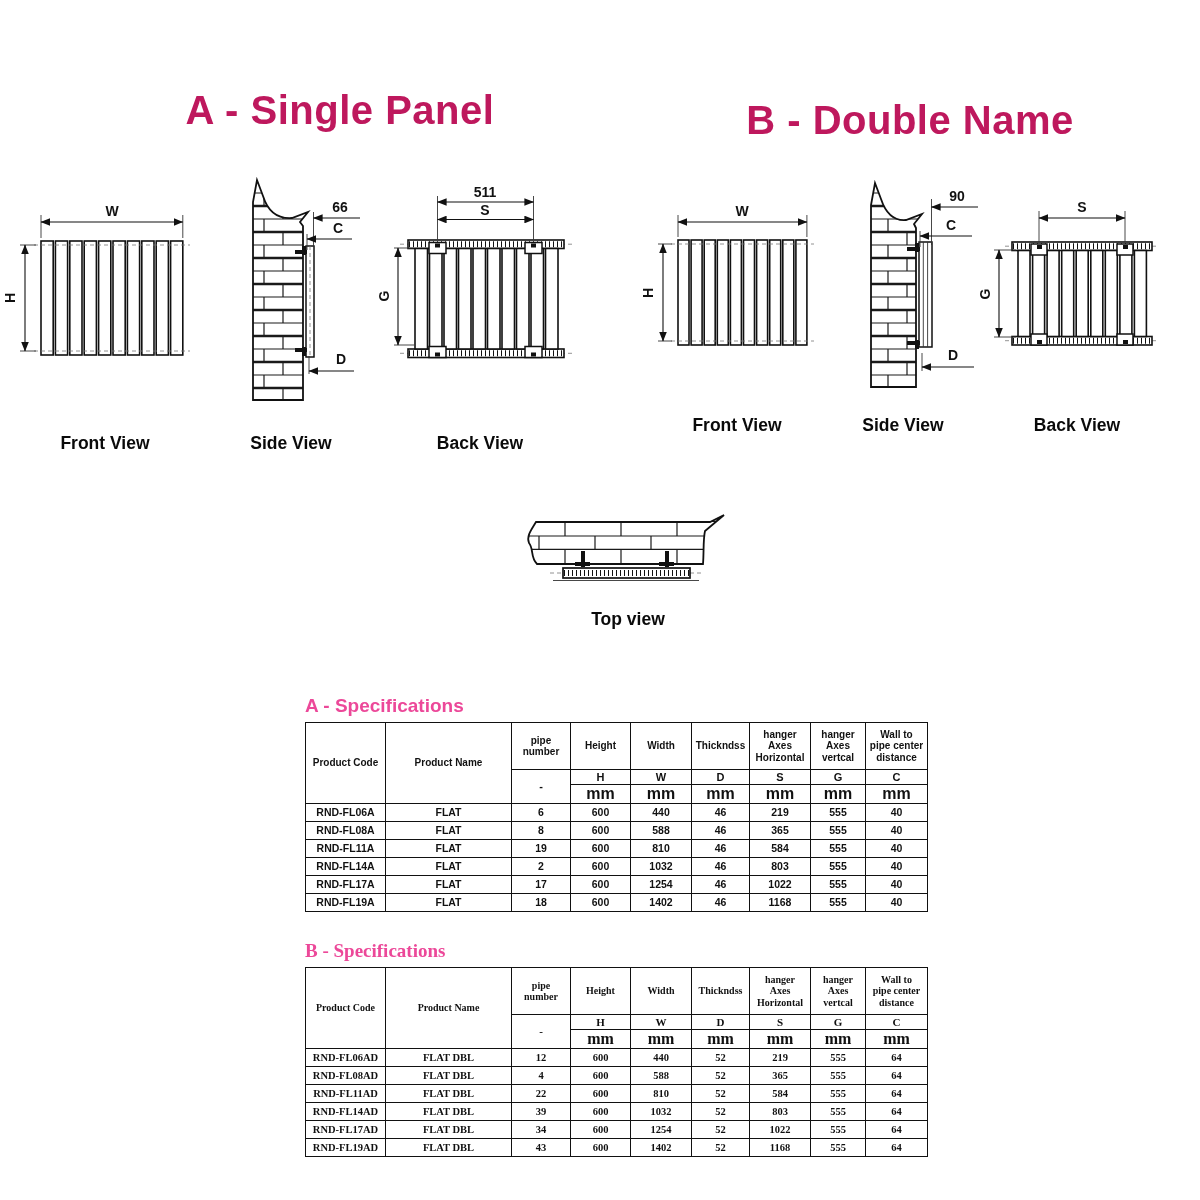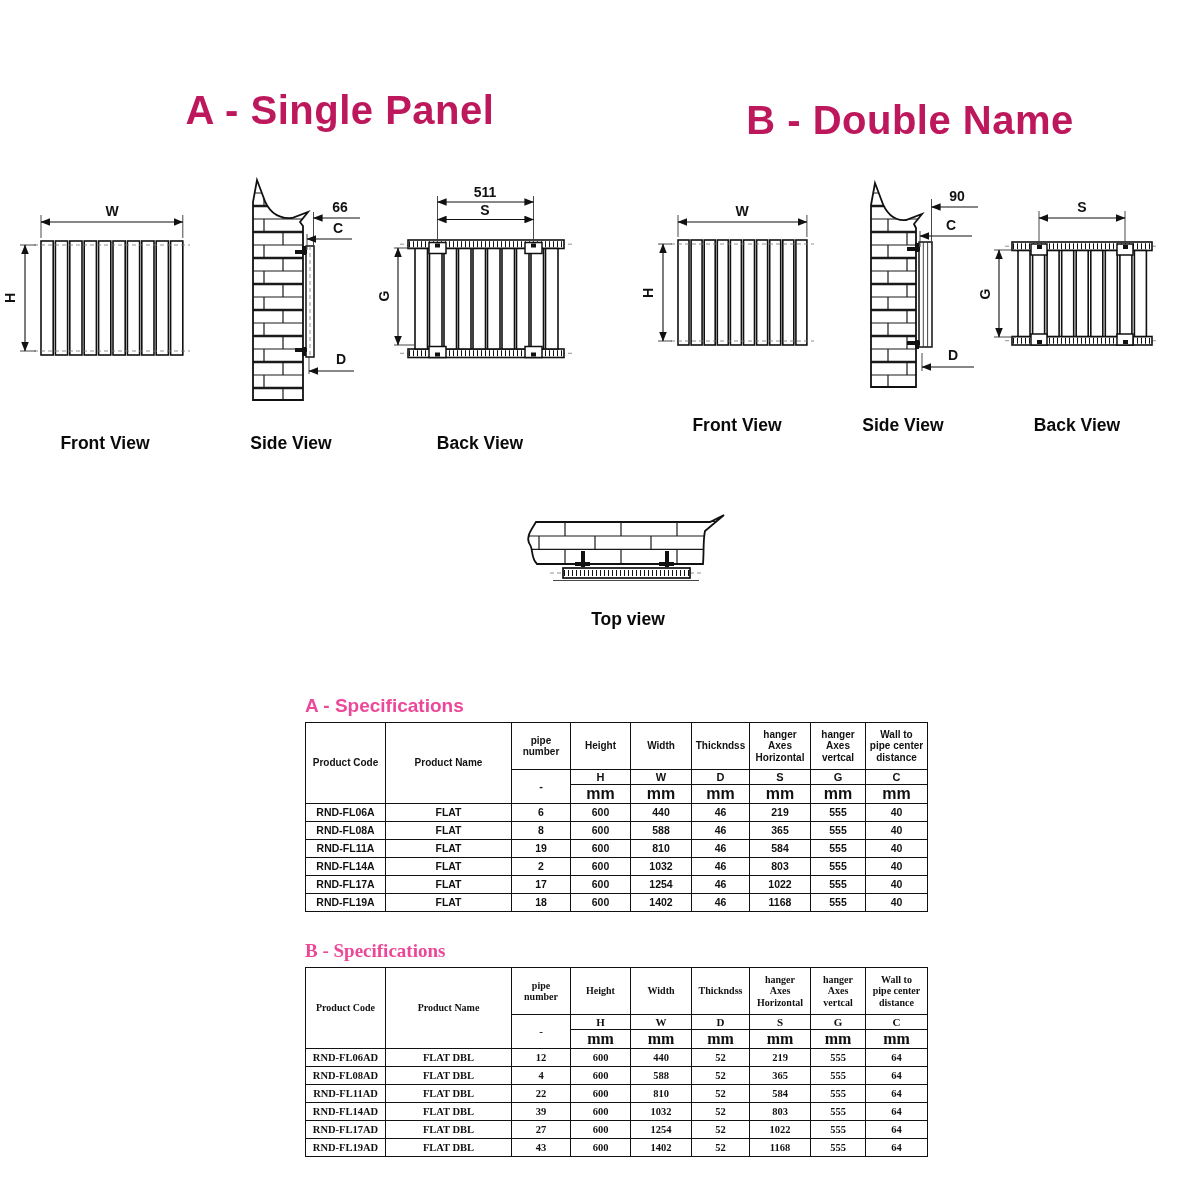--- a/index.html
+++ b/index.html
@@ -436,21 +436,21 @@
           <td>600</td>
           <td>1032</td>
           <td>52</td>
           <td>803</td>
           <td>555</td>
           <td>64</td>
         </tr>
         <tr>
           <td>RND-FL17AD</td>
           <td>FLAT DBL</td>
-          <td>27</td>
+          <td>34</td>
           <td>600</td>
           <td>1254</td>
           <td>52</td>
           <td>1022</td>
           <td>555</td>
           <td>64</td>
         </tr>
         <tr>
           <td>RND-FL19AD</td>
           <td>FLAT DBL</td>

